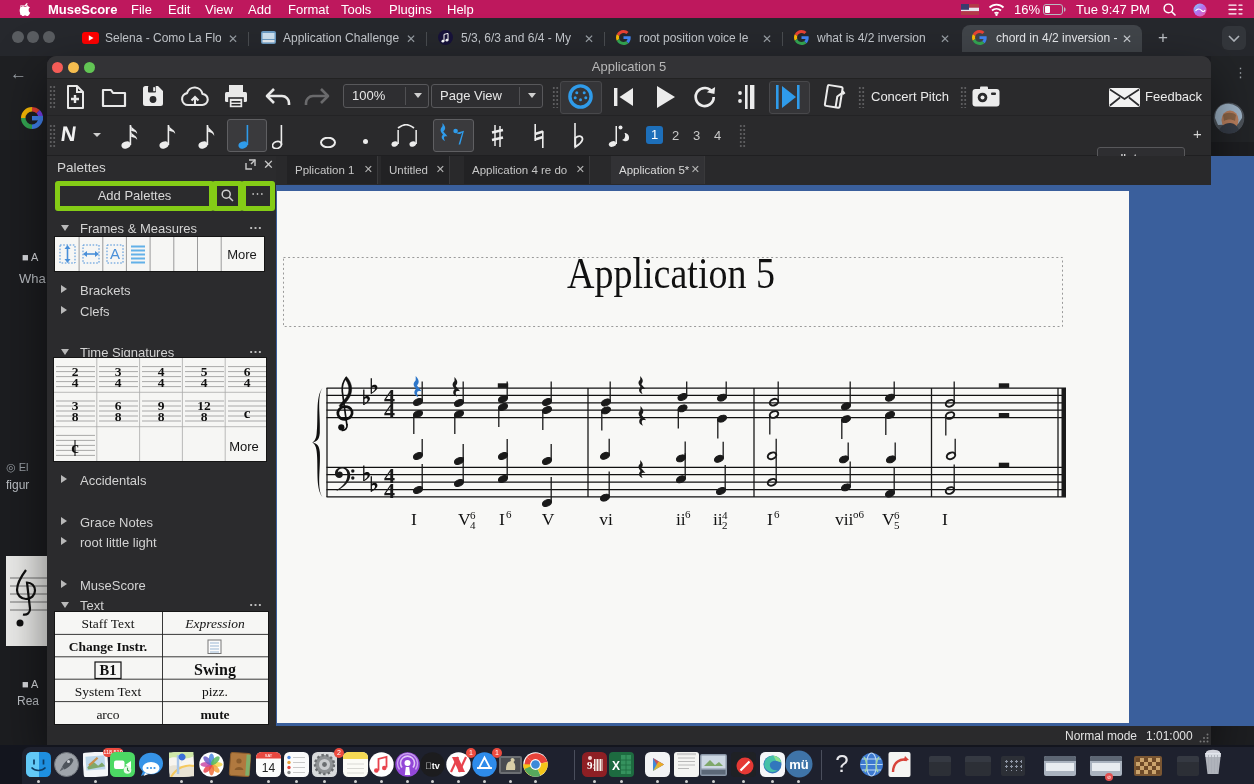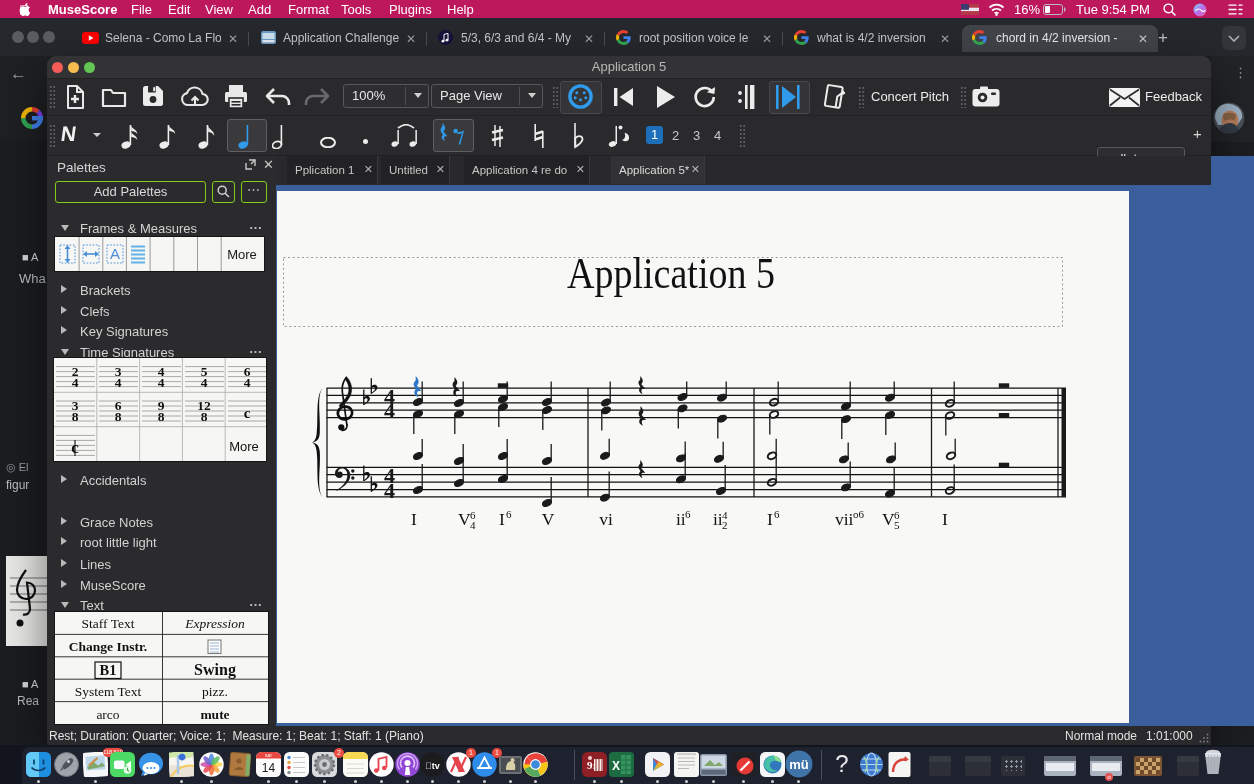--- a/index.html
+++ b/index.html
@@ -37,21 +37,21 @@
   .combo .lbl{position:absolute;left:8px;top:3px;}
   .combo .car{position:absolute;right:6px;top:8px;width:0;height:0;
               border-left:4.5px solid transparent;border-right:4.5px solid transparent;
               border-top:5px solid #cfcfcf;}
   .combo .csep{position:absolute;right:22px;top:2px;bottom:2px;width:1px;background:#505053;}
   .vsep{position:absolute;width:7px;background-image:radial-gradient(#5d5d5f 32%,transparent 34%);
         background-size:3.5px 4px;}
   
   #pal{left:0;top:100px;width:229px;height:570px;background:#2b2b2d;}
   #pal .hdr{position:absolute;left:10px;top:4px;color:#d4d4d4;font-size:13.5px;}
-  .palbtn{position:absolute;border:1px solid #84cc16;border-radius:3px;color:#d8d8d8;
+  .palbtn{position:absolute;border:5px solid #84cc16;border-radius:3px;color:#d8d8d8;
           font-size:13px;text-align:center;}
   .prow{position:absolute;left:0;width:229px;height:21px;color:#d2d2d2;font-size:13px;}
   .prow .arr{position:absolute;left:14px;top:5px;width:0;height:0;}
   .prow.closed .arr{border-top:4.5px solid transparent;border-bottom:4.5px solid transparent;
                     border-left:6px solid #b9b9b9;}
   .prow.open .arr{border-left:4.5px solid transparent;border-right:4.5px solid transparent;
                   border-top:6px solid #b9b9b9;top:7px;}
   .prow .ptxt{position:absolute;left:33px;top:2.5px;}
   .prow .dots{position:absolute;right:12px;top:2px;color:#bbb;letter-spacing:2px;font-weight:700;}
   .wbox{position:absolute;background:#f6f6f4;border:1px solid #151515;}
@@ -100,21 +100,21 @@
     <path d="M4 7.5a7 7 0 0 1 9 0" fill="none" stroke="#fff" stroke-width="1.8"></path>
     <path d="M6.5 10.2a3.8 3.8 0 0 1 4 0" fill="none" stroke="#fff" stroke-width="1.8"></path>
     <circle cx="8.5" cy="11.8" r="1.2" fill="#fff"></circle>
   </svg>
   <span class="mi" style="left:1014px;">16%</span>
   <svg class="mi" style="left:1043px;top:4px;" width="23" height="11" viewBox="0 0 23 11">
     <rect x="0.5" y="0.5" width="19" height="10" rx="2.5" fill="none" stroke="#b9bac1"></rect>
     <rect x="2" y="2" width="5" height="7" rx="1" fill="#fff"></rect>
     <path d="M21 3.2v4.6c1-.3 1.6-1.2 1.6-2.3S22 3.5 21 3.2z" fill="#b9bac1"></path>
   </svg>
-  <span class="mi" style="left:1076px;">Tue 9:54 PM</span>
+  <span class="mi" style="left:1076px;">Tue 9:47 PM</span>
   <svg class="mi" style="left:1163px;top:3px;" width="13" height="13" viewBox="0 0 13 13">
     <circle cx="5.4" cy="5.4" r="4.3" fill="none" stroke="#fff" stroke-width="1.4"></circle>
     <line x1="8.7" y1="8.7" x2="12" y2="12" stroke="#fff" stroke-width="1.6" stroke-linecap="round"></line>
   </svg>
   <svg class="mi" style="left:1193px;top:2.5px;" width="14" height="14" viewBox="0 0 14 14">
     <defs>
         <linearGradient id="siri" x1="0" y1="0" x2="1" y2="1">
       <stop offset="0" stop-color="#7dd8f7"></stop>
           <stop offset=".5" stop-color="#b56ef0"></stop>
           <stop offset="1" stop-color="#ef5e9a"></stop>
@@ -190,21 +190,21 @@
     <svg style="position:absolute;left:8px;top:5px;" width="15" height="15" viewBox="0 0 48 48">
       <path fill="#EA4335" d="M24 9.5c3.54 0 6.71 1.22 9.21 3.6l6.85-6.85C35.9 2.38 30.47 0 24 0 14.62 0 6.51 5.38 2.56 13.22l7.98 6.19C12.43 13.72 17.74 9.5 24 9.5z"></path>
       <path fill="#4285F4" d="M46.98 24.55c0-1.57-.15-3.09-.38-4.55H24v9.02h12.94c-.58 2.96-2.26 5.48-4.78 7.18l7.73 6c4.51-4.18 7.09-10.36 7.09-17.65z"></path>
       <path fill="#FBBC05" d="M10.53 28.59c-.48-1.45-.76-2.99-.76-4.59s.27-3.14.76-4.59l-7.98-6.19C.92 16.46 0 20.12 0 24c0 3.88.92 7.54 2.56 10.78l7.97-6.19z"></path>
       <path fill="#34A853" d="M24 48c6.48 0 11.93-2.13 15.89-5.81l-7.73-6c-2.15 1.45-4.92 2.3-8.16 2.3-6.26 0-11.57-4.22-13.47-9.91l-7.98 6.19C6.51 42.62 14.62 48 24 48z"></path>
     </svg>
     <span class="tt" style="width:108px;">what is 4/2 inversion - G</span>
     <span class="tx" style="right:8px;">✕</span>
   </div>
 
-  <div class="ctab" style="left:962px;width:180px;background:#41454a;color:#e8eaed;padding-left:16px;">
+  <div class="ctab" style="left:962px;width:180px;background:#41454a;color:#e8eaed;">
     <svg style="position:absolute;left:10px;top:5px;" width="15" height="15" viewBox="0 0 48 48">
       <path fill="#EA4335" d="M24 9.5c3.54 0 6.71 1.22 9.21 3.6l6.85-6.85C35.9 2.38 30.47 0 24 0 14.62 0 6.51 5.38 2.56 13.22l7.98 6.19C12.43 13.72 17.74 9.5 24 9.5z"></path>
       <path fill="#4285F4" d="M46.98 24.55c0-1.57-.15-3.09-.38-4.55H24v9.02h12.94c-.58 2.96-2.26 5.48-4.78 7.18l7.73 6c4.51-4.18 7.09-10.36 7.09-17.65z"></path>
       <path fill="#FBBC05" d="M10.53 28.59c-.48-1.45-.76-2.99-.76-4.59s.27-3.14.76-4.59l-7.98-6.19C.92 16.46 0 20.12 0 24c0 3.88.92 7.54 2.56 10.78l7.97-6.19z"></path>
       <path fill="#34A853" d="M24 48c6.48 0 11.93-2.13 15.89-5.81l-7.73-6c-2.15 1.45-4.92 2.3-8.16 2.3-6.26 0-11.57-4.22-13.47-9.91l-7.98 6.19C6.51 42.62 14.62 48 24 48z"></path>
     </svg>
     <span class="tt" style="width:124px;left:34px;">chord in 4/2 inversion -</span>
     <span class="tx" style="right:10px;color:#c7cbd0;">✕</span>
   </div>
 
@@ -557,24 +557,20 @@
       </svg>
     </div>
     <div class="prow closed" style="top:145px;">
         <span class="arr"></span>
         <span class="ptxt">Clefs</span>
       </div>
     <div class="prow closed" style="top:124px;">
         <span class="arr"></span>
         <span class="ptxt">Brackets</span>
       </div>
-    <div class="prow closed" style="top:165px;">
-        <span class="arr"></span>
-        <span class="ptxt">Key Signatures</span>
-      </div>
     <div class="prow open" style="top:186px;">
         <span class="arr"></span>
         <span class="ptxt">Time Signatures</span>
         <span class="dots">⋯</span>
       </div>
 
     <div class="wbox" style="left:6px;top:201px;width:212px;height:103px;">
       <svg width="212" height="103" viewBox="0 0 212 103" font-family="Liberation Serif" font-weight="700" font-size="13.5" text-anchor="middle" fill="#111">
         <g stroke="#aaa" stroke-width="0.8">
           <line x1="42.8" y1="0" x2="42.8" y2="103"></line>
@@ -633,24 +629,20 @@
         <span class="arr"></span>
         <span class="ptxt">Accidentals</span>
       </div>
     <div class="prow closed" style="top:356px;">
         <span class="arr"></span>
         <span class="ptxt">Grace Notes</span>
       </div>
     <div class="prow closed" style="top:376px;">
         <span class="arr"></span>
         <span class="ptxt">root little light</span>
-      </div>
-    <div class="prow closed" style="top:398px;">
-        <span class="arr"></span>
-        <span class="ptxt">Lines</span>
       </div>
     <div class="prow closed" style="top:419px;">
         <span class="arr"></span>
         <span class="ptxt">MuseScore</span>
       </div>
     <div class="prow open" style="top:439px;">
         <span class="arr"></span>
         <span class="ptxt">Text</span>
         <span class="dots">⋯</span>
       </div>
@@ -887,21 +879,20 @@
             <text x="576" y="327" font-size="11">o6</text>
           <text x="605" y="334">V</text>
             <text x="617" y="328" font-size="11">6</text>
             <text x="617" y="338" font-size="11">5</text>
           <text x="668" y="334" text-anchor="middle">I</text>
         </g>
       </svg>
     </div>
   </div>
   <div class="abs" id="statusbar">
-    <span style="position:absolute;left:2px;top:3px;">Rest; Duration: Quarter; Voice: 1;&nbsp; Measure: 1; Beat: 1; Staff: 1 (Piano)</span>
     <span style="position:absolute;left:1018px;top:3px;">Normal mode</span>
     <span style="position:absolute;left:1099px;top:3px;">1:01:000</span>
     <svg style="position:absolute;left:1152px;top:7px;" width="10" height="10" viewBox="0 0 10 10">
         <g fill="#777">
           <circle cx="8.5" cy="1.5" r="1"></circle>
           <circle cx="8.5" cy="5" r="1"></circle>
           <circle cx="8.5" cy="8.5" r="1"></circle>
           <circle cx="5" cy="5" r="1"></circle>
           <circle cx="5" cy="8.5" r="1"></circle>
           <circle cx="1.5" cy="8.5" r="1"></circle>

